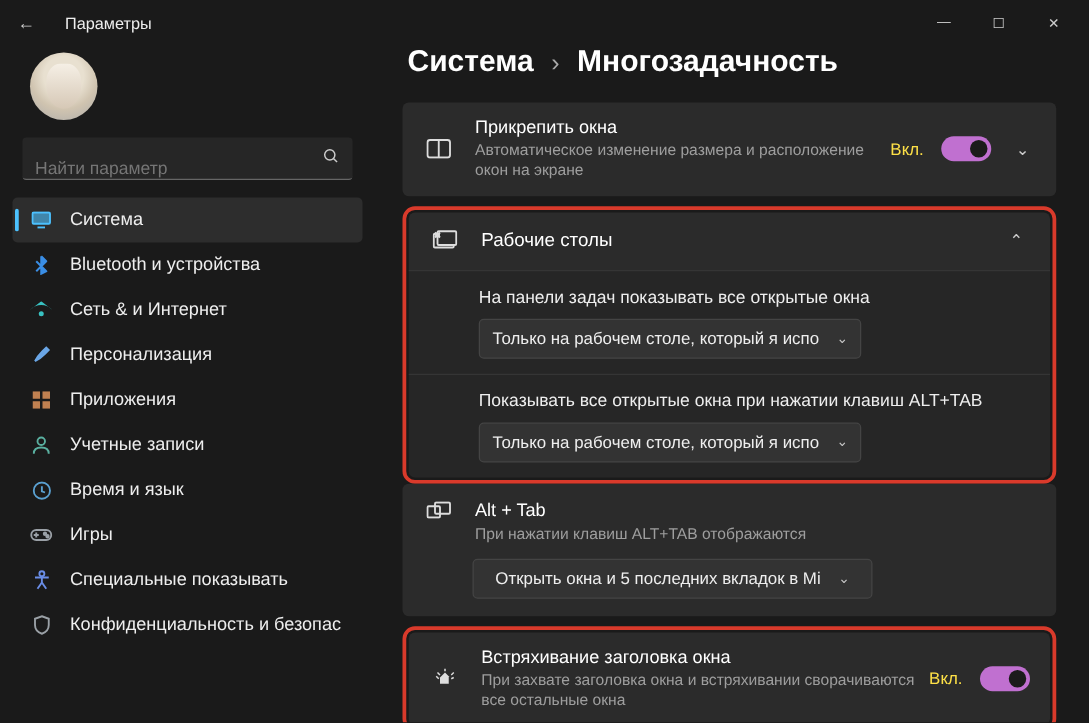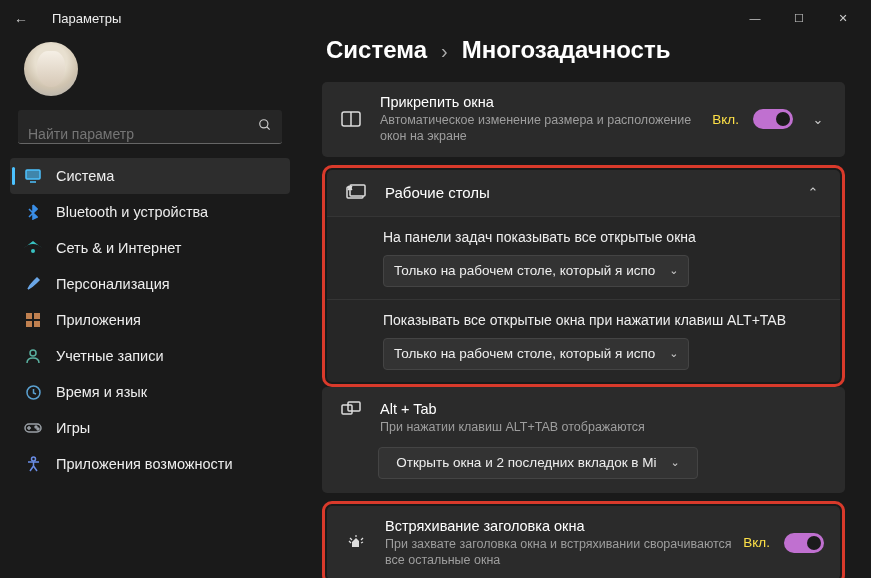--- a/index.html
+++ b/index.html
@@ -243,21 +243,29 @@
           </span>
           <span>Игры</span>
         </div>
         <div class="nav-item">
           <span class="nicon">
             <svg width="15" height="16" viewBox="0 0 15 16" fill="none" stroke="#6a8de6" stroke-width="1.5">
               <circle cx="7.5" cy="3" r="2"></circle>
               <path d="M2 6 L13 6 M7.5 6 L7.5 10 M7.5 10 L4 15 M7.5 10 L11 15"></path>
             </svg>
           </span>
-          <span>Приложения возможности</span>
+          <span>Специальные показывать</span>
+        </div>
+        <div class="nav-item">
+          <span class="nicon">
+            <svg width="13" height="16" viewBox="0 0 13 16" fill="none" stroke="#9aa0a6" stroke-width="1.5">
+              <path d="M6.5 1 L12 3 L12 8 Q12 13 6.5 15 Q1 13 1 8 L1 3 Z"></path>
+            </svg>
+          </span>
+          <span>Конфиденциальность и безопас</span>
         </div>
       </div>
   </div>
 
   <div class="content">
     <div class="breadcrumb">
       <span class="bc-parent">Система</span>
       <span class="bc-sep">›</span>
       <span class="bc-current">Многозадачность</span>
     </div>
@@ -324,21 +332,21 @@
               <rect x="7" y="1" width="12" height="9" rx="1"></rect>
             </svg>
         </span>
         <div class="card-text">
           <div class="card-title">Alt + Tab</div>
           <div class="card-sub">При нажатии клавиш ALT+TAB отображаются</div>
         </div>
       </div>
       <div class="alt-right">
         <div class="dropdown" style="min-width:320px;">
-          <span>Открыть окна и 2 последних вкладок в Mi</span>
+          <span>Открыть окна и 5 последних вкладок в Mi</span>
           <span class="dchev">⌄</span>
         </div>
       </div>
     </div>
 
     <div class="highlight" style="margin-bottom:0;">
       <div class="card" style="margin-bottom:0;">
         <div class="card-row">
           <span class="card-icon">
             <svg width="20" height="20" viewBox="0 0 20 20" fill="none" stroke="#ddd" stroke-width="1.2">

